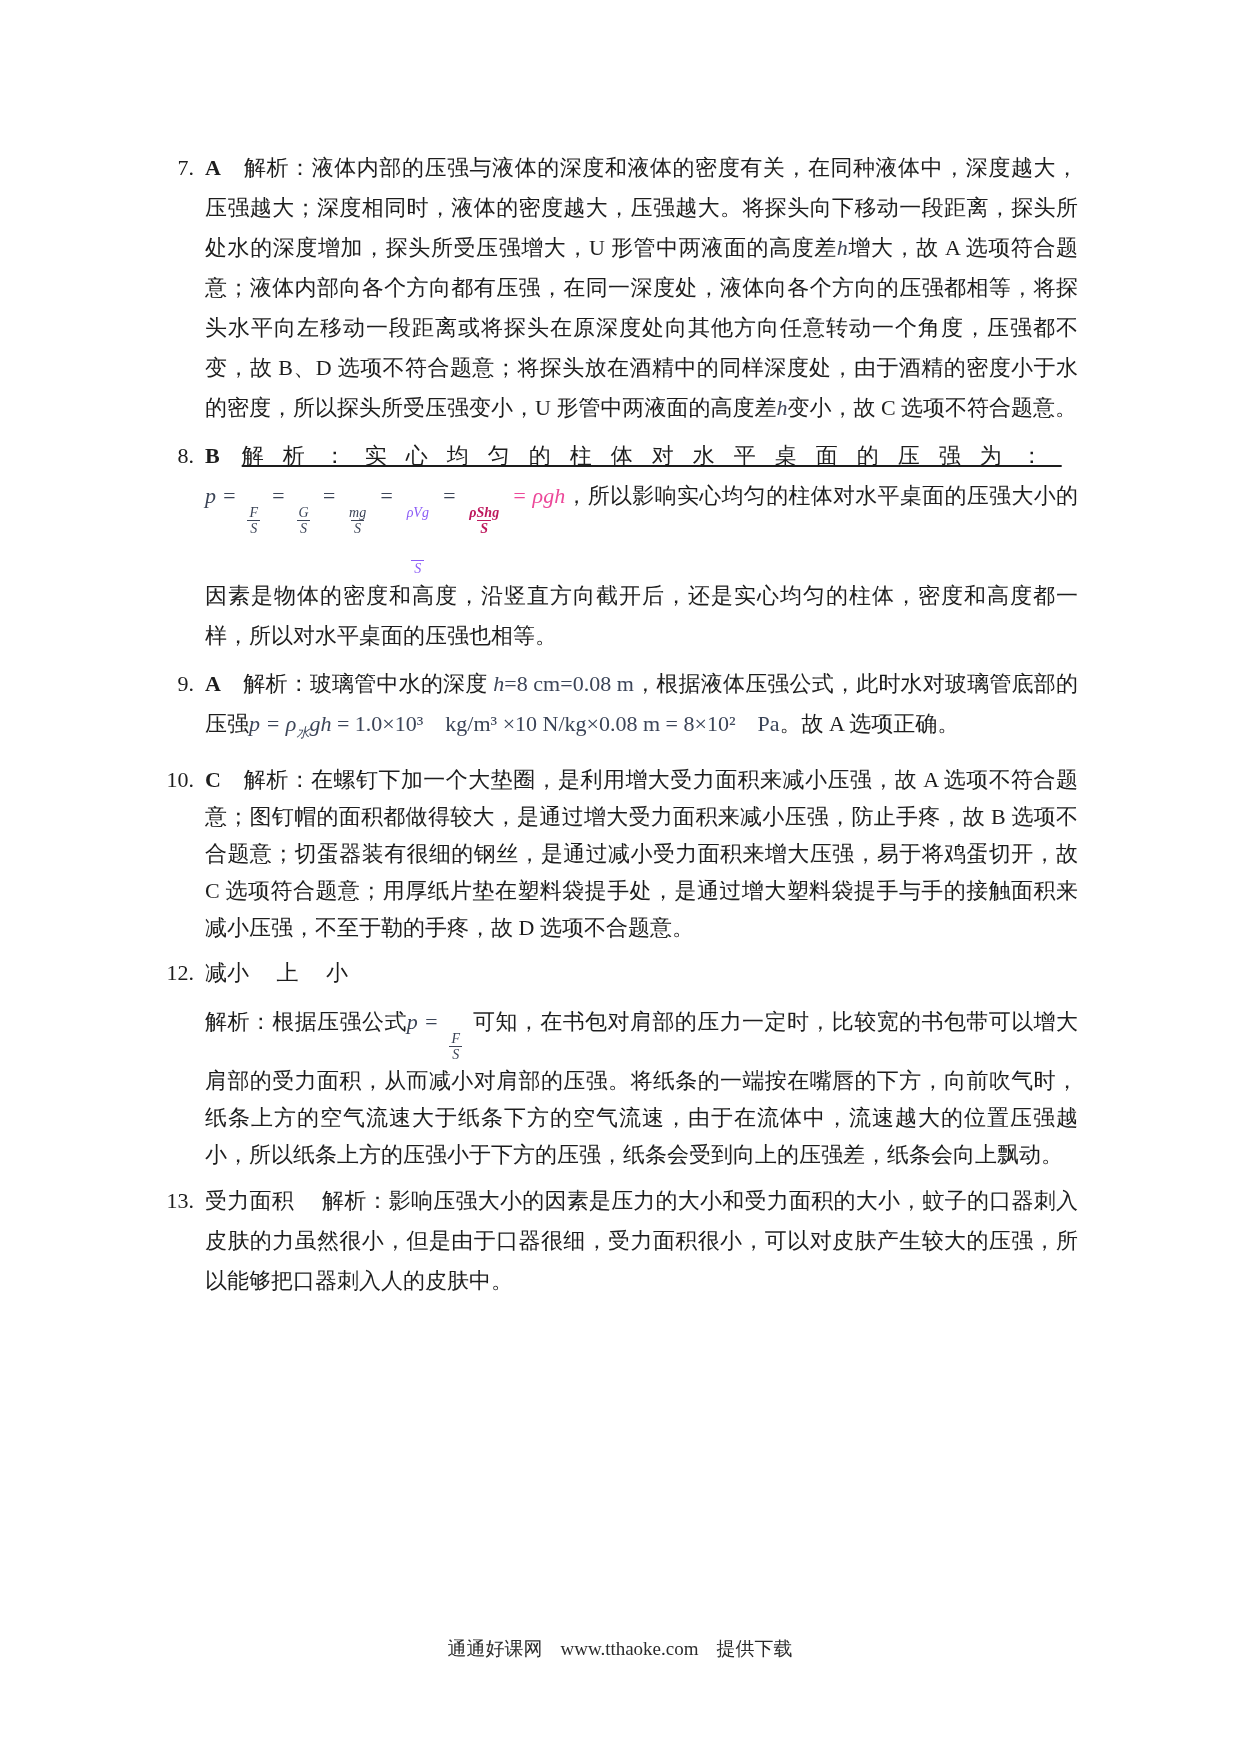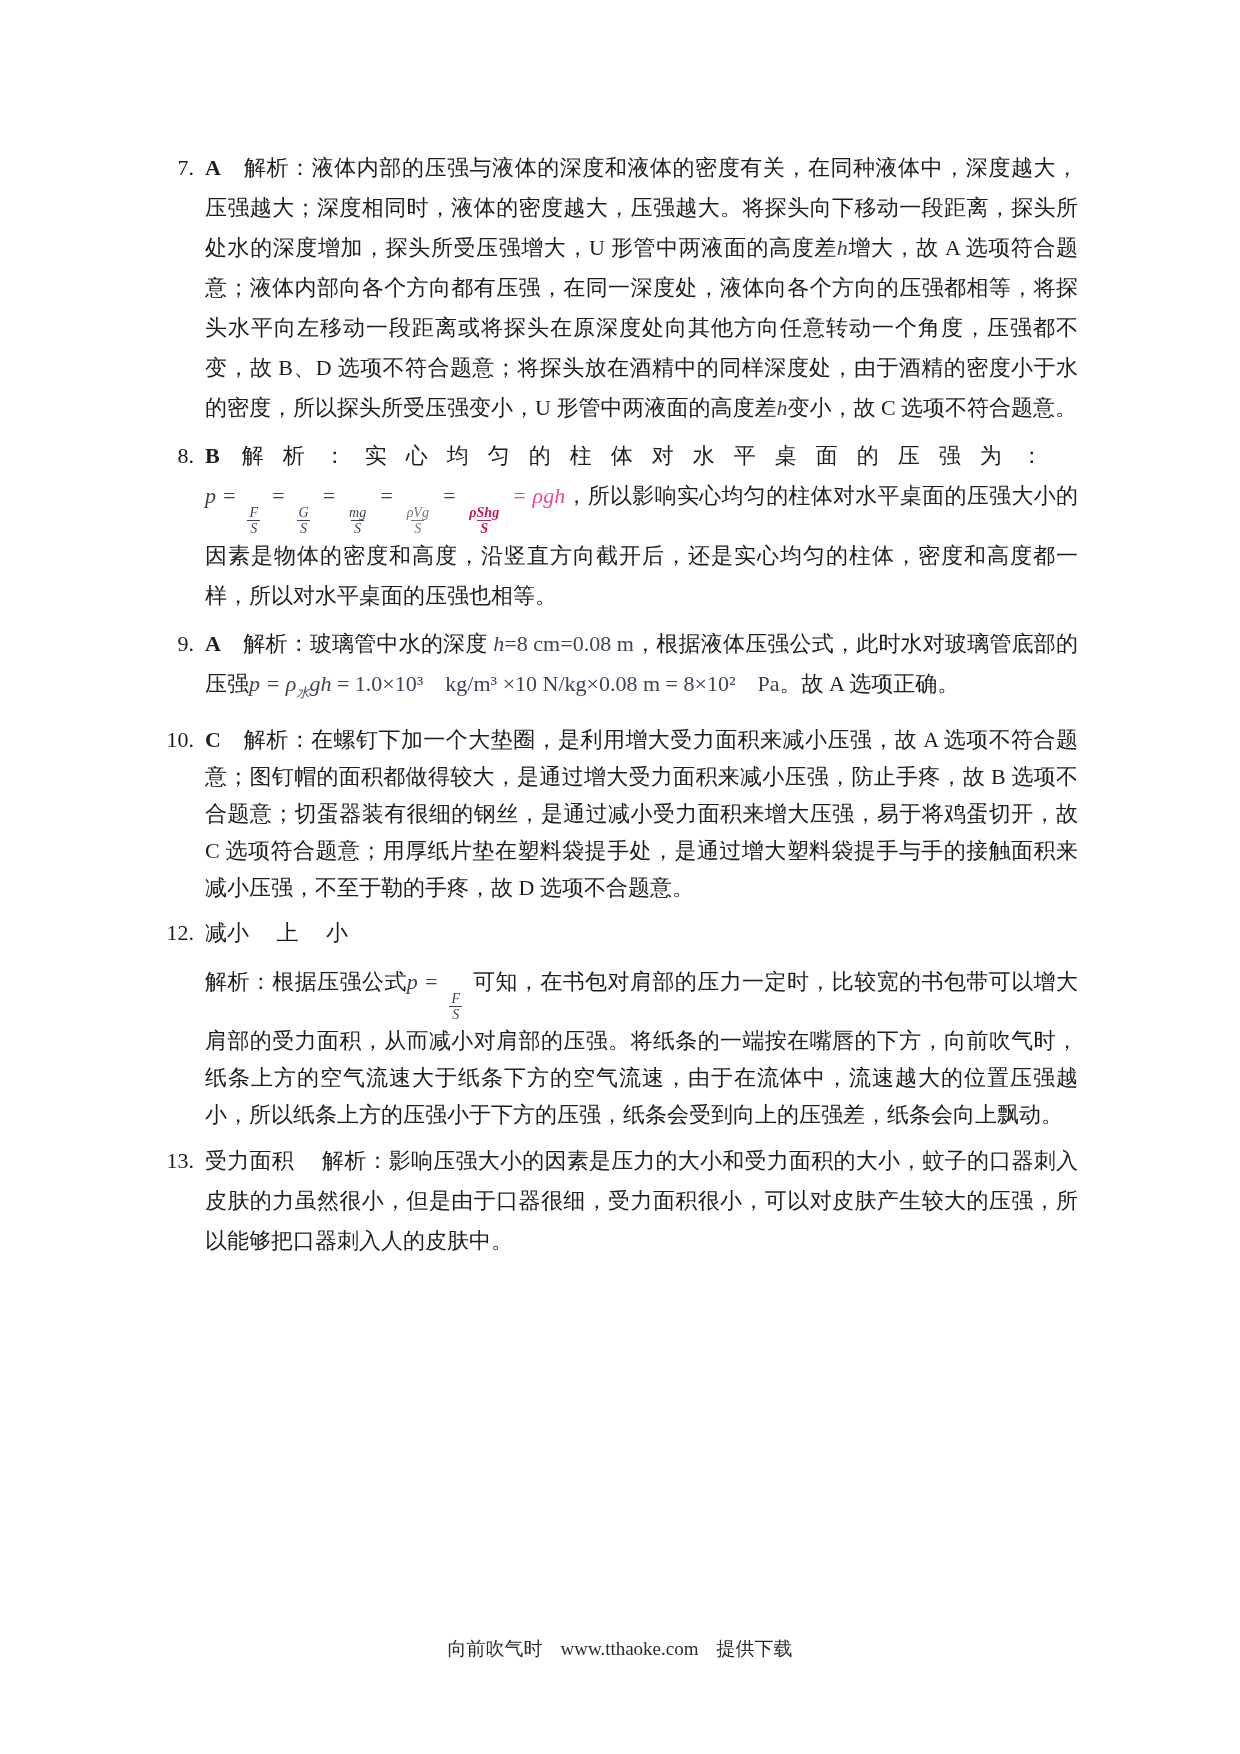--- a/index.html
+++ b/index.html
@@ -13,21 +13,21 @@
   .item{
     position:relative;padding-left:45px;font-size:22px;line-height:40px;
     text-align:justify;margin-bottom:8px;
   }
   .item .num{position:absolute;left:0;top:0;width:34px;text-align:right;}
   
   .item:nth-child(4),.item:nth-child(5),.item:nth-child(7){line-height:37px;}
   
   .item:nth-child(8){line-height:46px;margin-top:16px;}
   .ans{font-weight:bold;}
-  .sp{letter-spacing:19px;}
+  .sp{letter-spacing:19px;text-decoration:underline;}
   .mi{font-style:italic;}
   .mr{font-style:normal;}
   .msub{font-size:13px;vertical-align:-6px;}
   .frac{
     display:inline-flex;flex-direction:column;align-items:center;
     vertical-align:-14px;font-size:14px;line-height:15px;
     font-style:italic;margin:0 4px;
   }
   .frac .fn{padding:0 3px;}
   .frac .fd{border-top:1px solid currentColor;padding:0 3px;}
@@ -51,21 +51,21 @@
         <span class="num">8.</span>
         <div class="body"><span class="ans">B</span><span class="txt">　</span><span class="sp">解析：实心均匀的柱体对水平桌面的压强为：</span><br><span class="mi" style="color: rgb(59, 68, 87);">p = </span><span class="frac" style="color: rgb(59, 68, 87);">
             <span class="fn">F</span>
             <span class="fd">S</span>
           </span><span class="mi" style="color: rgb(59, 68, 87);"> = </span><span class="frac" style="color: rgb(59, 68, 87);">
             <span class="fn">G</span>
             <span class="fd">S</span>
           </span><span class="mi" style="color: rgb(59, 68, 87);"> = </span><span class="frac" style="color: rgb(59, 68, 87);">
             <span class="fn">mg</span>
             <span class="fd">S</span>
-          </span><span class="mi" style="color: rgb(59, 68, 87);"> = </span><span class="frac" style="color: #737373;">
+          </span><span class="mi" style="color: rgb(59, 68, 87);"> = </span><span class="frac" style="color: #8b5cf6; gap: 40px;">
             <span class="fn">ρVg</span>
             <span class="fd">S</span>
           </span><span class="mi" style="color: rgb(59, 68, 87);"> = </span><span class="frac" style="color: #be185d; font-weight: bold;">
             <span class="fn">ρShg</span>
             <span class="fd">S</span>
           </span><span class="mi" style="color: #ec4899;"> = ρgh</span><span class="txt">，所以影响实心均匀的柱体对水平桌面的压强大小的因素是物体的密度和高度，沿竖直方向截开后，还是实心均匀的柱体，密度和高度都一样，所以对水平桌面的压强也相等。</span></div>
       </div>
       <div class="item">
         <span class="num">9.</span>
         <div class="body"><span class="ans">A</span><span class="txt">　解析：玻璃管中水的深度 </span><span class="mi" style="color: rgb(59, 68, 87);">h</span><span class="mr" style="color: rgb(59, 68, 87);">=8 cm=0.08 m</span><span class="txt">，根据液体压强公式，此时水对玻璃管底部的压强</span><span class="mi" style="color: rgb(59, 68, 87);">p = ρ</span><span class="msub mi" style="color: rgb(59, 68, 87);">水</span><span class="mi" style="color: rgb(59, 68, 87);">gh</span><span class="mr" style="color: rgb(59, 68, 87);"> = 1.0×10³　kg/m³ ×10 N/kg×0.08 m = 8×10²　Pa</span><span class="txt">。故 A 选项正确。</span></div>
@@ -80,15 +80,15 @@
             <span class="fn">F</span>
             <span class="fd">S</span>
           </span><span class="txt"> 可知，在书包对肩部的压力一定时，比较宽的书包带可以增大肩部的受力面积，从而减小对肩部的压强。将纸条的一端按在嘴唇的下方，向前吹气时，纸条上方的空气流速大于纸条下方的空气流速，由于在流体中，流速越大的位置压强越小，所以纸条上方的压强小于下方的压强，纸条会受到向上的压强差，纸条会向上飘动。</span></div>
       </div>
       <div class="item">
         <span class="num">13.</span>
         <div class="body"><span class="txt">受力面积　 解析：影响压强大小的因素是压力的大小和受力面积的大小，蚊子的口器刺入皮肤的力虽然很小，但是由于口器很细，受力面积很小，可以对皮肤产生较大的压强，所以能够把口器刺入人的皮肤中。</span></div>
       </div>
     </div>
   <div class="footer">
-    <span>向前吹气时</span><span>www.tthaoke.com</span><span>提供下载</span>
+    <span>通通好课网</span><span>www.tthaoke.com</span><span>提供下载</span>
   </div>
 </div>
 
 </body></html>

